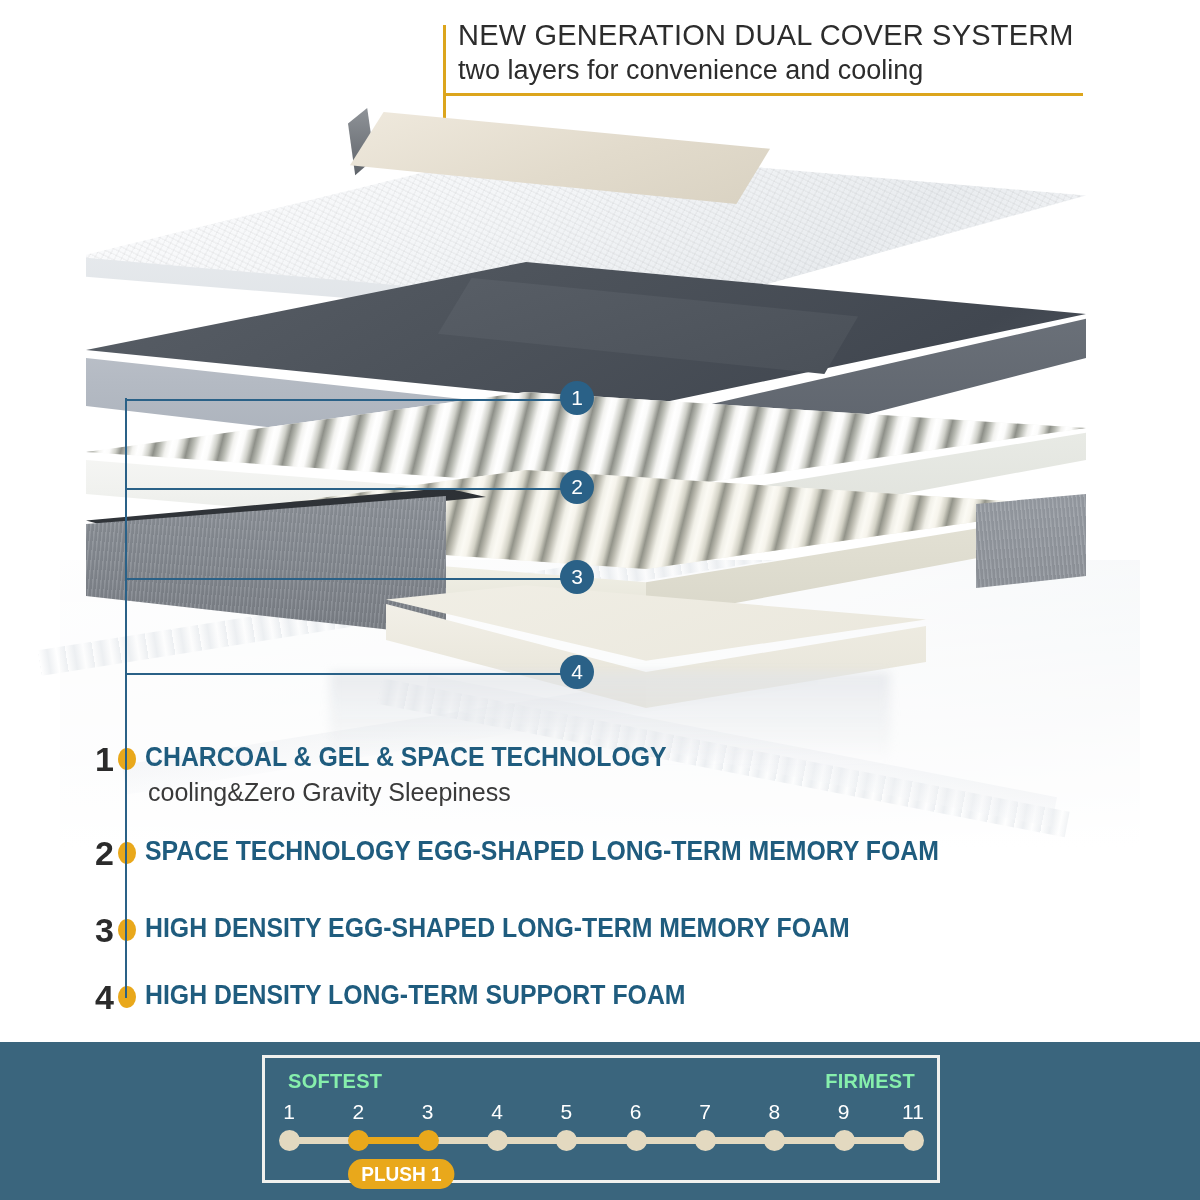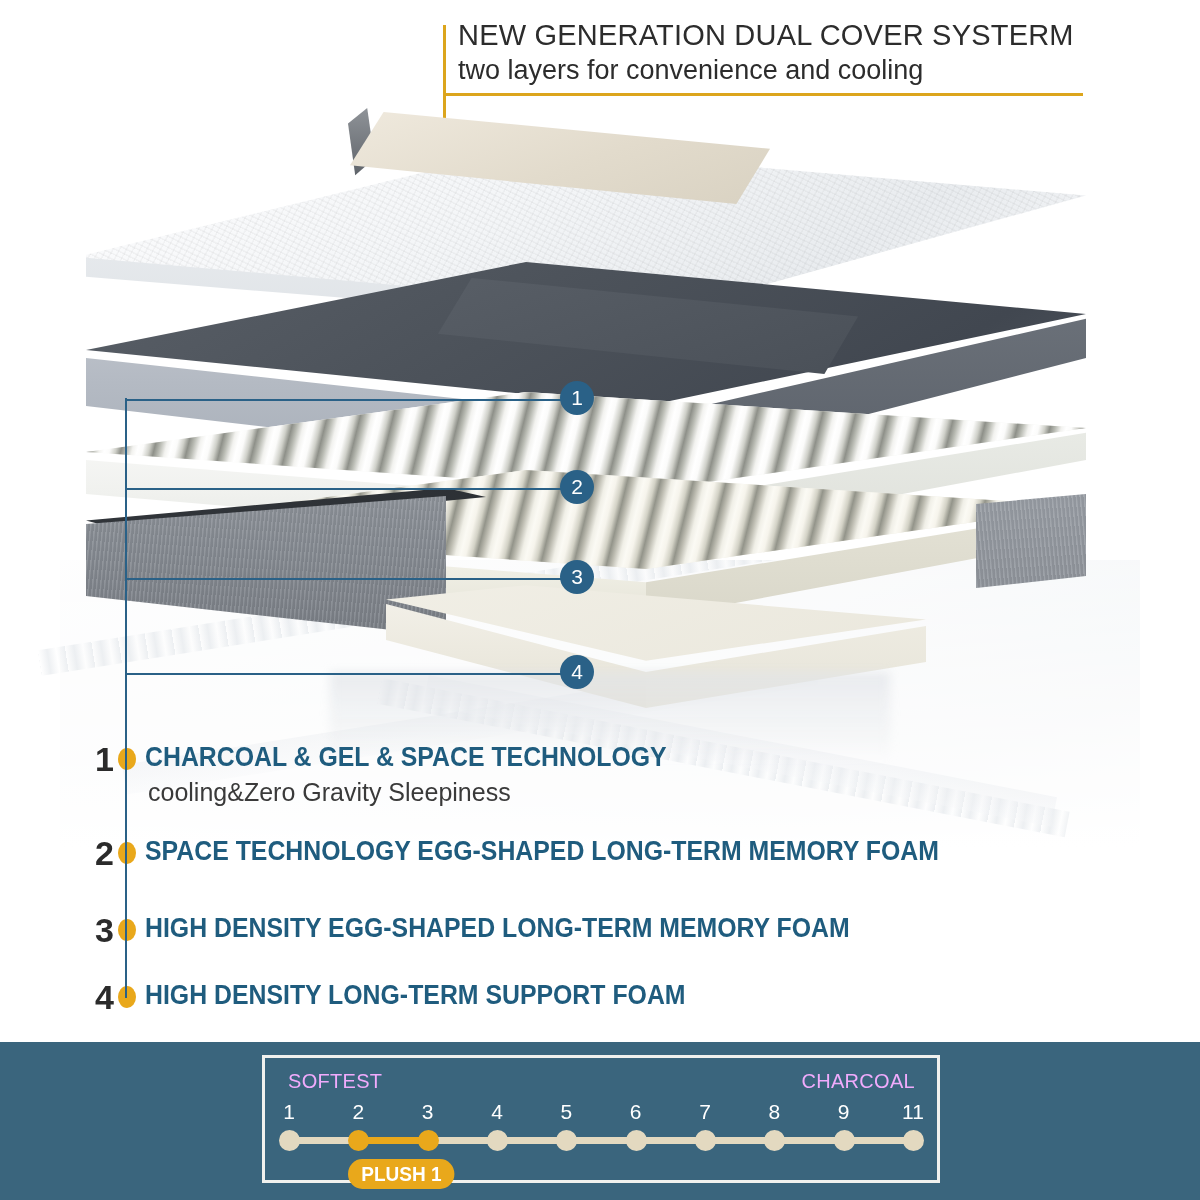--- a/index.html
+++ b/index.html
@@ -255,21 +255,21 @@
   
   .panel {
     position: absolute; left: 0; top: 1042px; width: 1200px; height: 158px;
     background: #3a657d;
   }
   .scale-box {
     position: absolute; left: 262px; top: 13px; width: 678px; height: 128px;
     border: 3px solid #f0f1ee;
   }
   .scale-cap {
-    position: absolute; font-size: 20px; font-weight: 400; color: #f0abfc;
+    position: absolute; font-size: 20px; font-weight: 700; color: #86efac;
     letter-spacing: .3px; line-height: 22px;
   }
   .cap-soft { left: 23px; top: 12px; }
   .cap-firm { right: 22px; top: 12px; }
   .track {
     position: absolute; left: 24px; top: 79px; height: 7px;
     background: #e3d9c0; border-radius: 4px;
   }
   .track-active {
     position: absolute; top: 79px; height: 7px; background: #e9a81b; border-radius: 4px;
@@ -396,21 +396,21 @@
       <div class="leg-dot" style="top:986px;"></div>
       <div class="leg-title" style="top:980px;">HIGH DENSITY LONG-TERM SUPPORT FOAM</div>
     </div>
 
   </div>
 
   <div class="panel">
     <div class="scale-box">
 
       <div class="scale-cap cap-soft">SOFTEST</div>
-      <div class="scale-cap cap-firm">CHARCOAL</div>
+      <div class="scale-cap cap-firm">FIRMEST</div>
 
       <div class="track" id="scale-track" style="left: 24px; width: 624px;"></div>
       <div class="track-active" id="scale-track-active" style="left: 93.3333px; width: 69.3333px;"></div>
 
       <div id="scale-ticks">
           <div class="tick-num" style="left: 24px;">1</div>
           <div class="tick-dot" style="left: 24px;"></div>
           <div class="tick-num" style="left: 93.3333px;">2</div>
           <div class="tick-dot on" style="left: 93.3333px;"></div>
           <div class="tick-num" style="left: 162.667px;">3</div>

